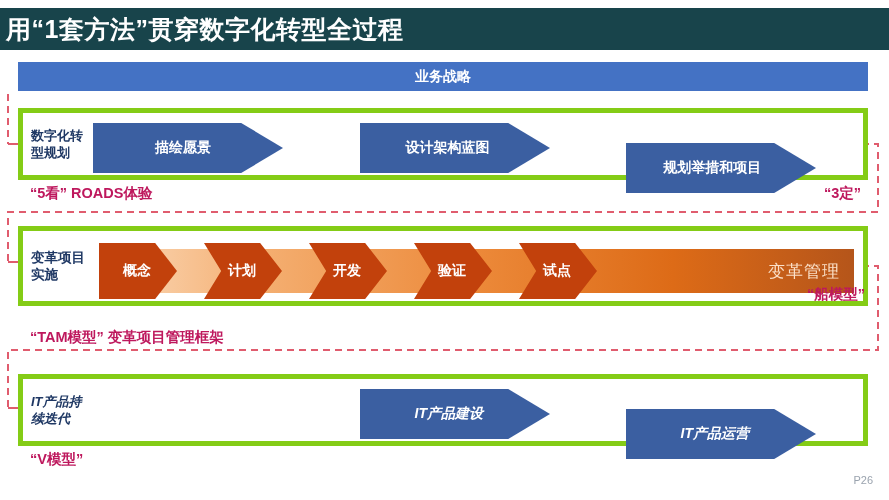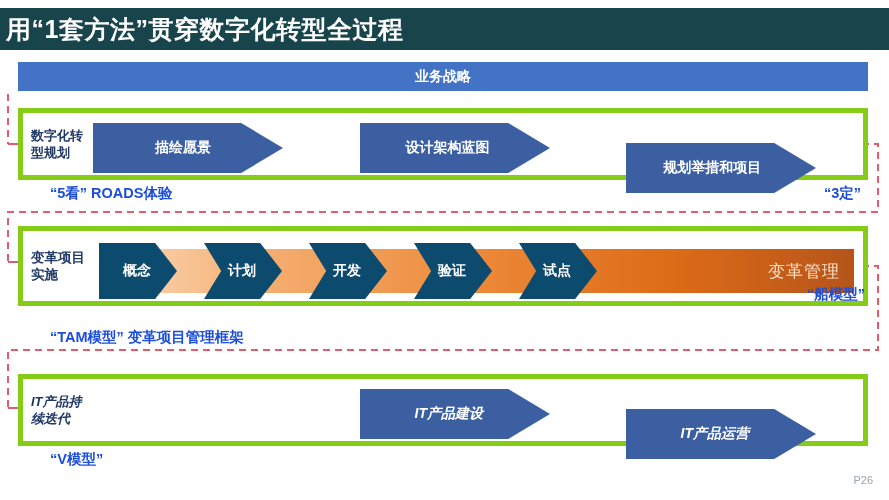--- a/index.html
+++ b/index.html
@@ -115,21 +115,21 @@
     font-size: 17px;
     font-weight: 400;
     letter-spacing: 1px;
   }
 
   
   .chev {
     position: absolute;
     top: 12px;
     width: 78px; height: 56px;
-    background: #0c4a6e;
+    background: #c2410c;
     clip-path: polygon(0 0, 72% 0, 100% 50%, 72% 100%, 0 100%, 22% 50%);
     display: flex;
     align-items: center;
     justify-content: center;
   }
   .chev.first {
     clip-path: polygon(0 0, 72% 0, 100% 50%, 72% 100%, 0 100%);
   }
   .chev span {
     color: #ffffff;
@@ -141,25 +141,24 @@
   .c1 { left: 76px; }
   .c2 { left: 181px; }
   .c3 { left: 286px; }
   .c4 { left: 391px; }
   .c5 { left: 496px; }
   .c6 { left: 601px; }
 
   
   .caption {
     position: absolute;
-    color: #1d4ed8;
+    color: #be185d;
     font-size: 14.5px;
     font-weight: 700;
     white-space: nowrap;
-    margin-left: 20px;
   }
   #cap-5kan  { left: 30px;  top: 184px; }
   #cap-3ding { right: 28px; top: 184px; }
   #cap-tam   { left: 30px;  top: 328px; }
   #cap-ship  { right: 24px; top: 285px; }
   #cap-v     { left: 30px;  top: 450px; }
 
   
   .dash-svg {
     position: absolute;

